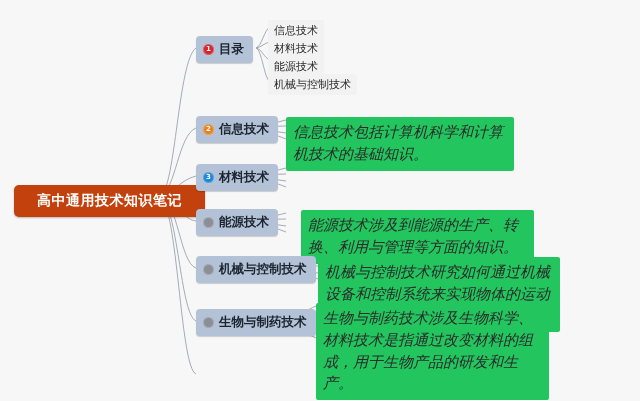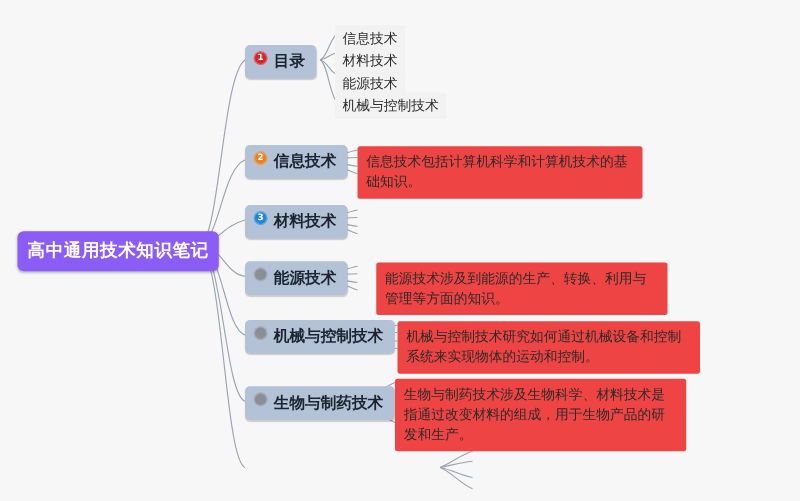--- a/index.html
+++ b/index.html
@@ -13,32 +13,32 @@
   #canvas{
     position:absolute;inset:0;
     width:640px;height:401px;
   }
   .edges{position:absolute;left:0;top:0;width:640px;height:401px;pointer-events:none;}
 
   
   .node{
     position:absolute;
     box-sizing:border-box;
-    display:flex;
+    display:flex;align-items:center;
     white-space:nowrap;
   }
 
   .root{
-    background:#8b5cf6;
+    background:#c2410c;
     color:#ffffff;
     border-radius:5px;
     font-size:14px;
     font-weight:bold;
     letter-spacing:.5px;
-    padding:7px 8px;
+    padding:7px 23px;
     box-shadow:0 1px 2px rgba(0,0,0,.25);
   }
 
   .topic{
     background:linear-gradient(#b9c7da,#aab9cf);
     background:#b3c2d6;
     color:#1c2430;
     border-radius:4px;
     font-size:12.5px;
     font-weight:bold;
@@ -55,29 +55,30 @@
 
   .leaf{
     color:#2b2b2b;
     font-size:11px;
     padding:3px 6px;
     border-radius:2px;
     background:#f2f2f2;
   }
 
   .note{
-    background:#ef4444;
+    background:#22c55e;
     color:#2b2b2b;
-    font-size:11px;
+    font-size:15px;
     line-height:1.45;
     border-radius:2px;
     padding:5px 7px;
     white-space:normal;
     display:block;
     box-sizing:border-box;
+    font-style:italic;
   }
 </style>
 </head>
 <body style="background: rgb(247, 247, 247);">
 
 <div id="canvas">
 
   <svg class="edges" viewBox="0 0 640 401" xmlns="http://www.w3.org/2000/svg">
     <g fill="none" stroke="#9aa3ad" stroke-width="0.9">
 

